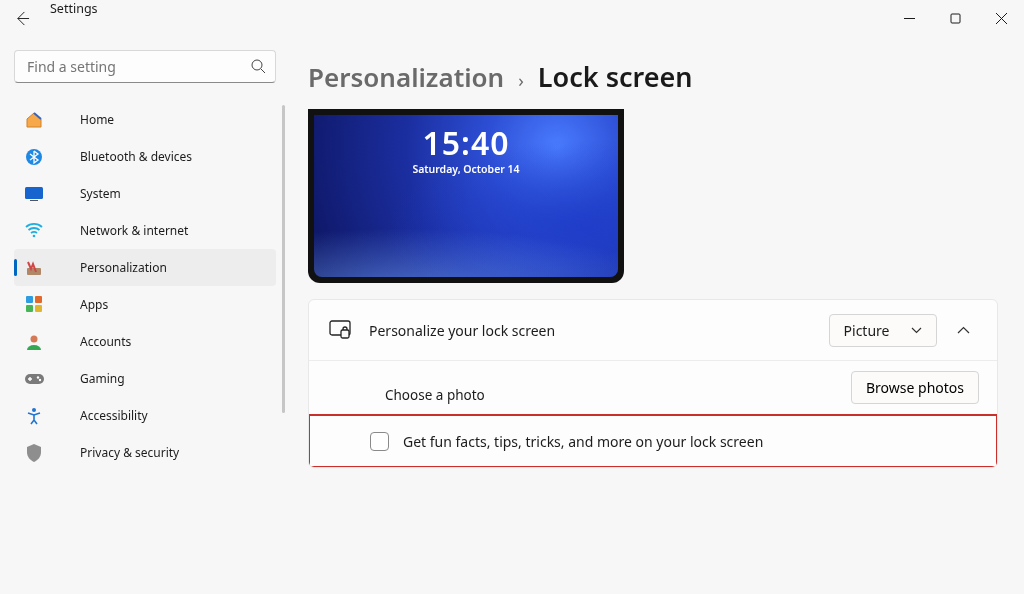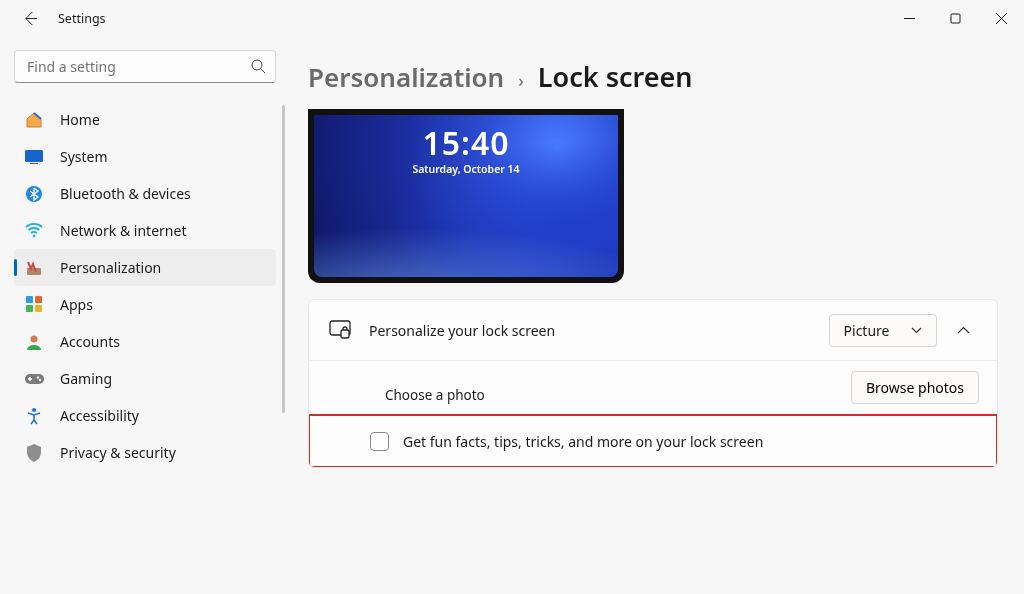--- a/index.html
+++ b/index.html
@@ -1,38 +1,38 @@
 <!DOCTYPE html>
 <html><head>
 <meta charset="utf-8">
 <style>
   * { box-sizing: border-box; margin: 0; padding: 0; font-family: "Segoe UI", system-ui, sans-serif; }
   body { width:1024px; height:594px; background:#f7f7f7; color:#1c1c1c; overflow:hidden; }
 
   
-  .titlebar { height:36px; display:flex; align-items:center; padding-left:12px; }
+  .titlebar { height:36px; display:flex; padding-left:4px; }
   .back-btn { width:36px; height:36px; display:flex; align-items:center; justify-content:center; background:transparent; border:none; }
   .titlebar-title { font-size:12.5px; margin-left:10px; }
   .win-controls { margin-left:auto; display:flex; }
   .win-btn { width:46px; height:36px; display:flex; align-items:center; justify-content:center; background:transparent; border:none; }
 
   
   .app { display:flex; height:558px; }
   .sidebar { width:290px; padding:10px 14px 10px 14px; display:flex; flex-direction:column; position:relative; }
   .profile { display:flex; align-items:center; padding:6px 2px 14px 6px; }
   .avatar { width:56px; height:56px; border-radius:50%; background:radial-gradient(circle at 60% 30%, #d49a6a 0%, #b56040 15%, #3a1f10 35%, #1a1008 60%, #e8e3d8 100%); position:relative; overflow:hidden; }
   .avatar::after{content:"";position:absolute;inset:8px 12px 4px 18px;background:radial-gradient(ellipse at 40% 30%,#2a1508 40%,#15100a 70%);border-radius:50% 50% 40% 40%;}
   .username { font-size:14px; font-weight:600; margin-left:14px; }
   .search-box { position:relative; margin:4px 0 18px 0; }
   .search-input { width:100%; height:33px; border:1px solid #d8d8d8; border-bottom:1.5px solid #8a8a8a; border-radius:4px; background:#fdfdfd; padding:0 34px 0 12px; font-size:14px; color:#666; outline:none;}
   .search-icon { position:absolute; right:10px; top:8px; }
 
   .nav { position:relative; }
   .nav-scrollbar { position:absolute; right:-9px; top:4px; width:3px; height:308px; background:#c6c6c6; border-radius:2px; }
-  .nav-item { height:37px; display:flex; align-items:center; padding-left:10px; border-radius:4px; font-size:14px; position:relative; cursor:default; }
+  .nav-item { height:37px; display:flex; align-items:center; padding-left:10px; border-radius:4px; font-size:12px; position:relative; cursor:default;gap:20px; }
   .nav-item.selected { background:#ededed; }
   .nav-item.selected::before { content:""; position:absolute; left:0; top:10px; bottom:10px; width:3px; background:#0067c0; border-radius:2px; }
   .nav-ico { width:20px; height:20px; margin-right:16px; display:flex; align-items:center; justify-content:center; }
 
   
   .main { flex:1; padding:0 26px 0 18px; overflow:hidden; }
   .crumbs { display:flex; align-items:baseline; padding:22px 0 14px 0; gap:14px; }
   .crumb-parent { font-size:26px; font-weight:600; color:#6a6a6a; }
   .crumb-sep { font-size:18px; color:#6a6a6a; }
   .crumb-page { font-size:27px; font-weight:600; color:#1a1a1a; }
@@ -121,35 +121,35 @@
         <span class="nav-ico">
             <svg width="18" height="18" viewBox="0 0 18 18">
               <path d="M2 8l7-6 7 6v8H2z" fill="#f7a94a" stroke="#d08028"></path>
               <path d="M9 2l7 6" stroke="#3066c5" stroke-width="2"></path>
             </svg>
           </span>
         <span>Home</span>
       </div>
       <div class="nav-item">
         <span class="nav-ico">
+            <svg width="18" height="18" viewBox="0 0 18 18">
+              <circle cx="9" cy="9" r="8" fill="#1e88e5"></circle>
+              <path d="M9 3v12l4-3-8-6m0 6l8-6-4-3" stroke="#fff" stroke-width="1.3" fill="none"></path>
+            </svg>
+          </span>
+        <span>Bluetooth &amp; devices</span>
+      </div>
+      <div class="nav-item">
+        <span class="nav-ico">
             <svg width="18" height="14" viewBox="0 0 18 14">
               <rect x="0" y="0" width="18" height="12" rx="1.5" fill="#1864cf"></rect>
               <rect x="5" y="13" width="8" height="1" fill="#555"></rect>
             </svg>
           </span>
         <span>System</span>
-      </div>
-      <div class="nav-item">
-        <span class="nav-ico">
-            <svg width="18" height="18" viewBox="0 0 18 18">
-              <circle cx="9" cy="9" r="8" fill="#1e88e5"></circle>
-              <path d="M9 3v12l4-3-8-6m0 6l8-6-4-3" stroke="#fff" stroke-width="1.3" fill="none"></path>
-            </svg>
-          </span>
-        <span>Bluetooth &amp; devices</span>
       </div>
       <div class="nav-item">
         <span class="nav-ico">
             <svg width="18" height="15" viewBox="0 0 18 15">
               <path d="M1 4a12 12 0 0116 0M3.5 7a8.5 8.5 0 0111 0M6 10a5 5 0 016 0" stroke="#1faee0" stroke-width="1.8" fill="none"></path>
               <circle cx="9" cy="13" r="1.3" fill="#1faee0"></circle>
             </svg>
           </span>
         <span>Network &amp; internet</span>
       </div>

